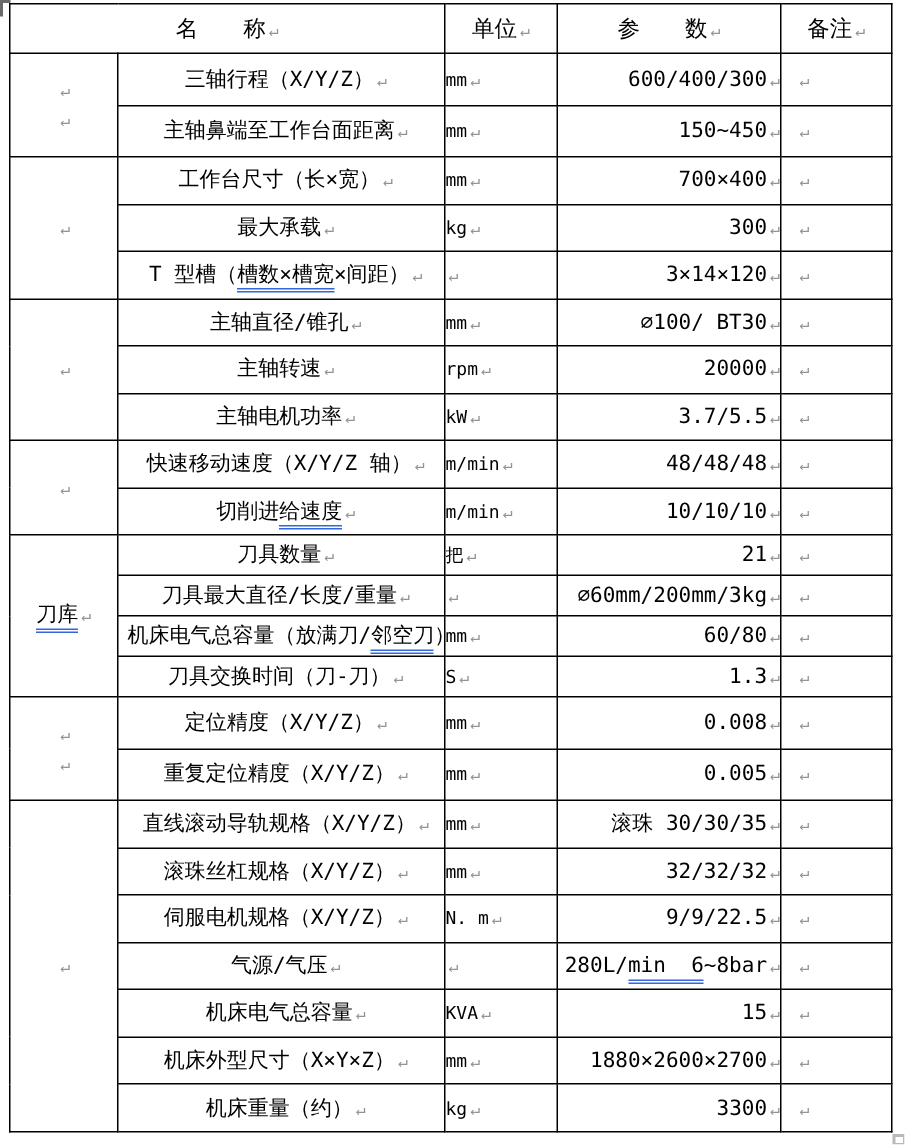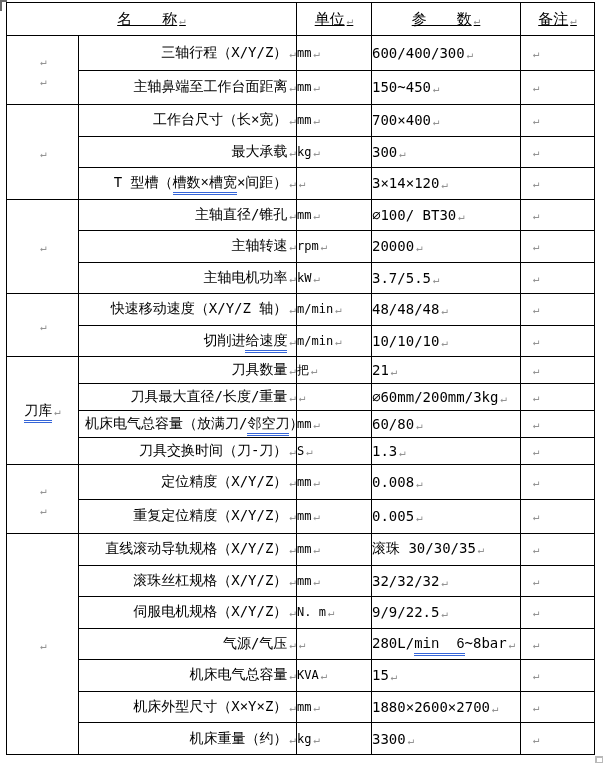--- a/index.html
+++ b/index.html
@@ -2,30 +2,30 @@
 <html><head>
 <meta charset="utf-8">
 <style>
   html,body{margin:0;padding:0;background:#fff;}
   .page{position:relative;width:603px;height:763px;background:#ffffff;overflow:hidden;
         font-family:"DejaVu Sans Mono","Liberation Serif",serif;color:#000;}
   table.spec{position:absolute;left:6px;top:2px;width:588px;height:753px;
              border-collapse:collapse;table-layout:fixed;}
   .spec th,.spec td{border:1px solid #000;vertical-align:middle;overflow:hidden;
                     white-space:nowrap;padding:0;}
-  .spec thead tr{height:33px;text-decoration:underline;}
+  .spec thead tr{height:33px;}
   .spec tr.compact{height:27px;}
   th{font-weight:normal;font-size:15px;text-align:center;}
   td.group-cell{text-align:center;font-size:14px;line-height:1.45;}
-  td.name-cell{text-align:right;padding-left:6px;font-size:14px;}
+  td.name-cell{text-align:center;padding-left:6px;font-size:14px;}
   td.unit-cell{text-align:left;font-size:12px;}
-  td.param-cell{text-align:left;font-size:14px;margin-left:44px;}
+  td.param-cell{text-align:right;font-size:14px;margin-left:44px;}
   td.remark-cell{text-align:left;padding-left:10px;font-size:12px;}
   .pmark{color:#949494;font-size:11px;margin-left:2px;vertical-align:baseline;}
-  .u-blue{border-bottom:3px double #3565d8;padding-bottom:1px;font-family:Liberation Mono, monospace;}
+  .u-blue{border-bottom:3px double #3565d8;padding-bottom:1px;}
   .u-red{text-decoration-style:wavy;
          text-decoration-color:#e04040;text-decoration-thickness:1px;
          text-underline-offset:2px;}
   .corner-mark-v{position:absolute;left:0;top:0;width:2px;height:11px;background:#6a6a6a;}
   .corner-mark-h{position:absolute;left:0;top:0;width:7px;height:2px;background:#6a6a6a;}
   .resize-handle{position:absolute;left:595px;top:756px;width:9px;height:8px;
                  border:2px solid #b9b9b9;background:#fff;box-sizing:border-box;}
 </style>
 </head>
 <body>

